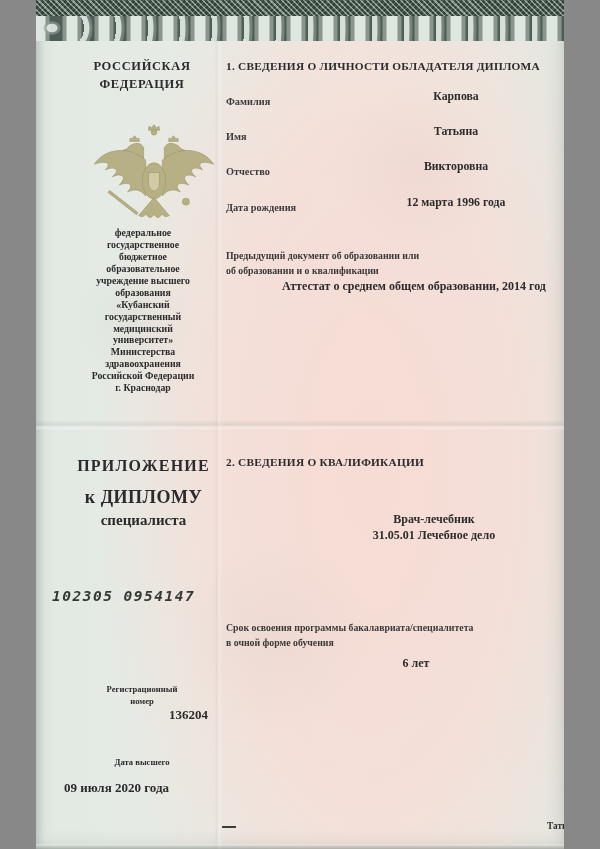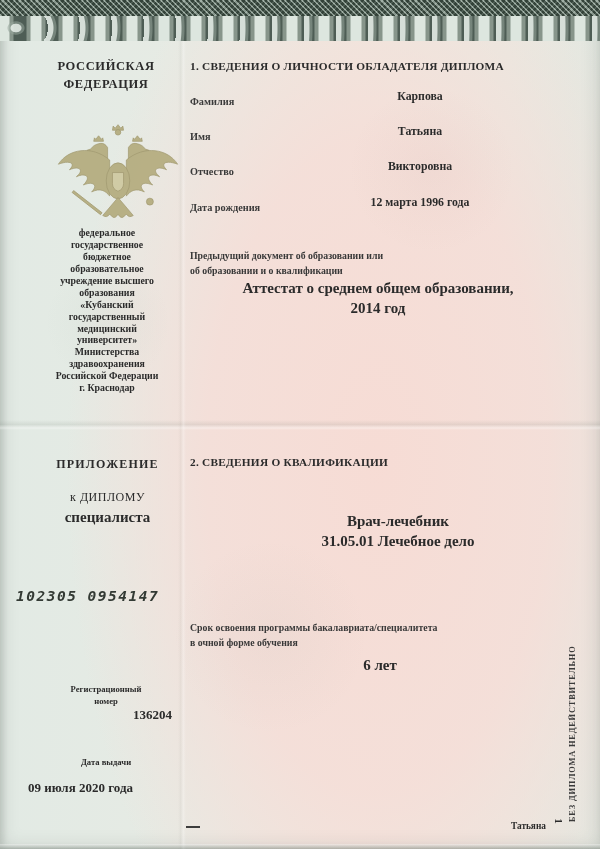--- a/index.html
+++ b/index.html
@@ -1,19 +1,19 @@
 <!DOCTYPE html>
 <html><head>
 <meta charset="utf-8">
 <style>
   * { margin:0; padding:0; box-sizing:border-box; }
   html,body { background:#888; }
   .page {
     position:relative;
-    width:600px; height:849px;
+    width:528px; height:849px;
     margin:0 auto;
     overflow:hidden;
     font-family:"Liberation Serif","DejaVu Serif",serif;
     color:#2b2b2b;
     background:
       radial-gradient(ellipse 52% 70% at 63% 55%, rgba(247,219,212,.95) 0%, rgba(246,221,215,.85) 55%, rgba(246,221,214,0) 100%),
       linear-gradient(to right, #e2eae4 0%, #e7ebe4 35%, #ecebe2 60%, #e8eae2 85%, #e3e8e1 100%);
     box-shadow: inset 0 0 18px rgba(90,100,92,.25), inset 3px 0 6px rgba(90,100,92,.18);
   }
   
@@ -55,43 +55,43 @@
   .crease-v{ position:absolute; top:41px; bottom:0; left:178px; width:8px; pointer-events:none;
     background:linear-gradient(to right, rgba(255,255,255,0), rgba(120,130,120,.07), rgba(255,255,255,.25), rgba(255,255,255,0)); }
 
   
   .country{ position:absolute; left:38px; top:57px; width:136px; text-align:center;
     font-size:12.5px; font-weight:bold; letter-spacing:.6px; line-height:1.45; white-space:pre-line; }
   .eagle{ position:absolute; left:48px; top:124px; width:140px; height:104px; opacity:.92; }
   .institution{ position:absolute; left:26px; top:227px; width:162px; text-align:center;
     font-size:9.8px; font-weight:bold; line-height:1.22; white-space:pre-line; }
   .doc-type{ position:absolute; left:30px; top:457px; width:155px; text-align:center; }
-  .doc-type .l1{ font-size:12px; font-weight:bold; letter-spacing:1.2px; }
-  .doc-type .l2{ font-size:12px; font-weight:400; letter-spacing:.5px; margin-top:18px; }
+  .doc-type .l1{ font-size:16px; font-weight:bold; letter-spacing:1.2px; }
+  .doc-type .l2{ font-size:18px; font-weight:700; letter-spacing:.5px; margin-top:12px; }
   .doc-type .l3{ font-size:15px; font-weight:bold; margin-top:4px; }
   .serial{ position:absolute; left:16px; top:588px; font-family:"DejaVu Sans Mono","Liberation Mono",monospace;
     font-size:14.5px; letter-spacing:1.5px; color:#333a34; font-weight:bold;font-style:italic; }
   .reg-label{ position:absolute; left:40px; top:684px; width:132px; text-align:center;
     font-size:8.6px; font-weight:bold; line-height:1.35; white-space:pre-line; }
   .reg-number{ position:absolute; left:40px; top:707px; width:132px; text-align:right;
     font-size:13px; font-weight:bold; }
   .date-label{ position:absolute; left:40px; top:757px; width:132px; text-align:center;
     font-size:8.6px; font-weight:bold; }
   .date-value{ position:absolute; left:28px; top:780px; width:156px; text-align:left;
     font-size:13px; font-weight:bold; }
 
   
   .s-title{ position:absolute; left:190px; font-size:11.3px; font-weight:bold; letter-spacing:.25px; }
   .s1-title{ top:60px; }
   .s2-title{ top:456px; }
   .f-label{ position:absolute; left:190px; font-size:10.3px; font-weight:600; color:#3a3a3a; }
   .f-value{ position:absolute; left:300px; width:240px; text-align:center; font-size:11.8px; font-weight:bold; }
   .lbl-small{ position:absolute; left:190px; font-size:9.8px; font-weight:600; color:#383838;
     line-height:1.5; white-space:pre-line; }
-  .val-center{ position:absolute; text-align:center; font-size:15px; font-weight:bold; line-height:1.3;
+  .val-center{ position:absolute; text-align:center; font-size:12px; font-weight:bold; line-height:1.3;
     white-space:pre-line; }
   .prev-value{ left:228px; top:279px; width:300px; }
   .qual-value{ left:278px; top:512px; width:240px; }
   .dur-value{ left:300px; top:656px; width:160px; }
 
   
   .dash{ position:absolute; left:186px; top:826px; width:14px; height:2px; background:#3d3d3d; }
   .page-label{ position:absolute; left:511px; top:821px; font-size:9.3px; font-weight:600; }
   .page-number{ position:absolute; left:556px; top:815px; font-size:11px; font-weight:bold;
     transform:rotate(90deg); }
@@ -162,21 +162,21 @@
     <div class="l2">к ДИПЛОМУ</div>
     <div class="l3">специалиста</div>
   </div>
 
   <div class="serial">102305 0954147</div>
 
   <div class="reg-label">Регистрационный
 номер</div>
   <div class="reg-number">136204</div>
 
-  <div class="date-label">Дата выдачи</div>
+  <div class="date-label">Дата высшего</div>
   <div class="date-value">09 июля 2020 года</div>
 
   <div class="s-title s1-title">1. СВЕДЕНИЯ О ЛИЧНОСТИ ОБЛАДАТЕЛЯ ДИПЛОМА</div>
 
   <div class="f-label" style="top:96px">Фамилия</div>
   <div class="f-value" style="top:89px">Карпова</div>
 
   <div class="f-label" style="top:131px">Имя</div>
   <div class="f-value" style="top:124px">Татьяна</div>
 

